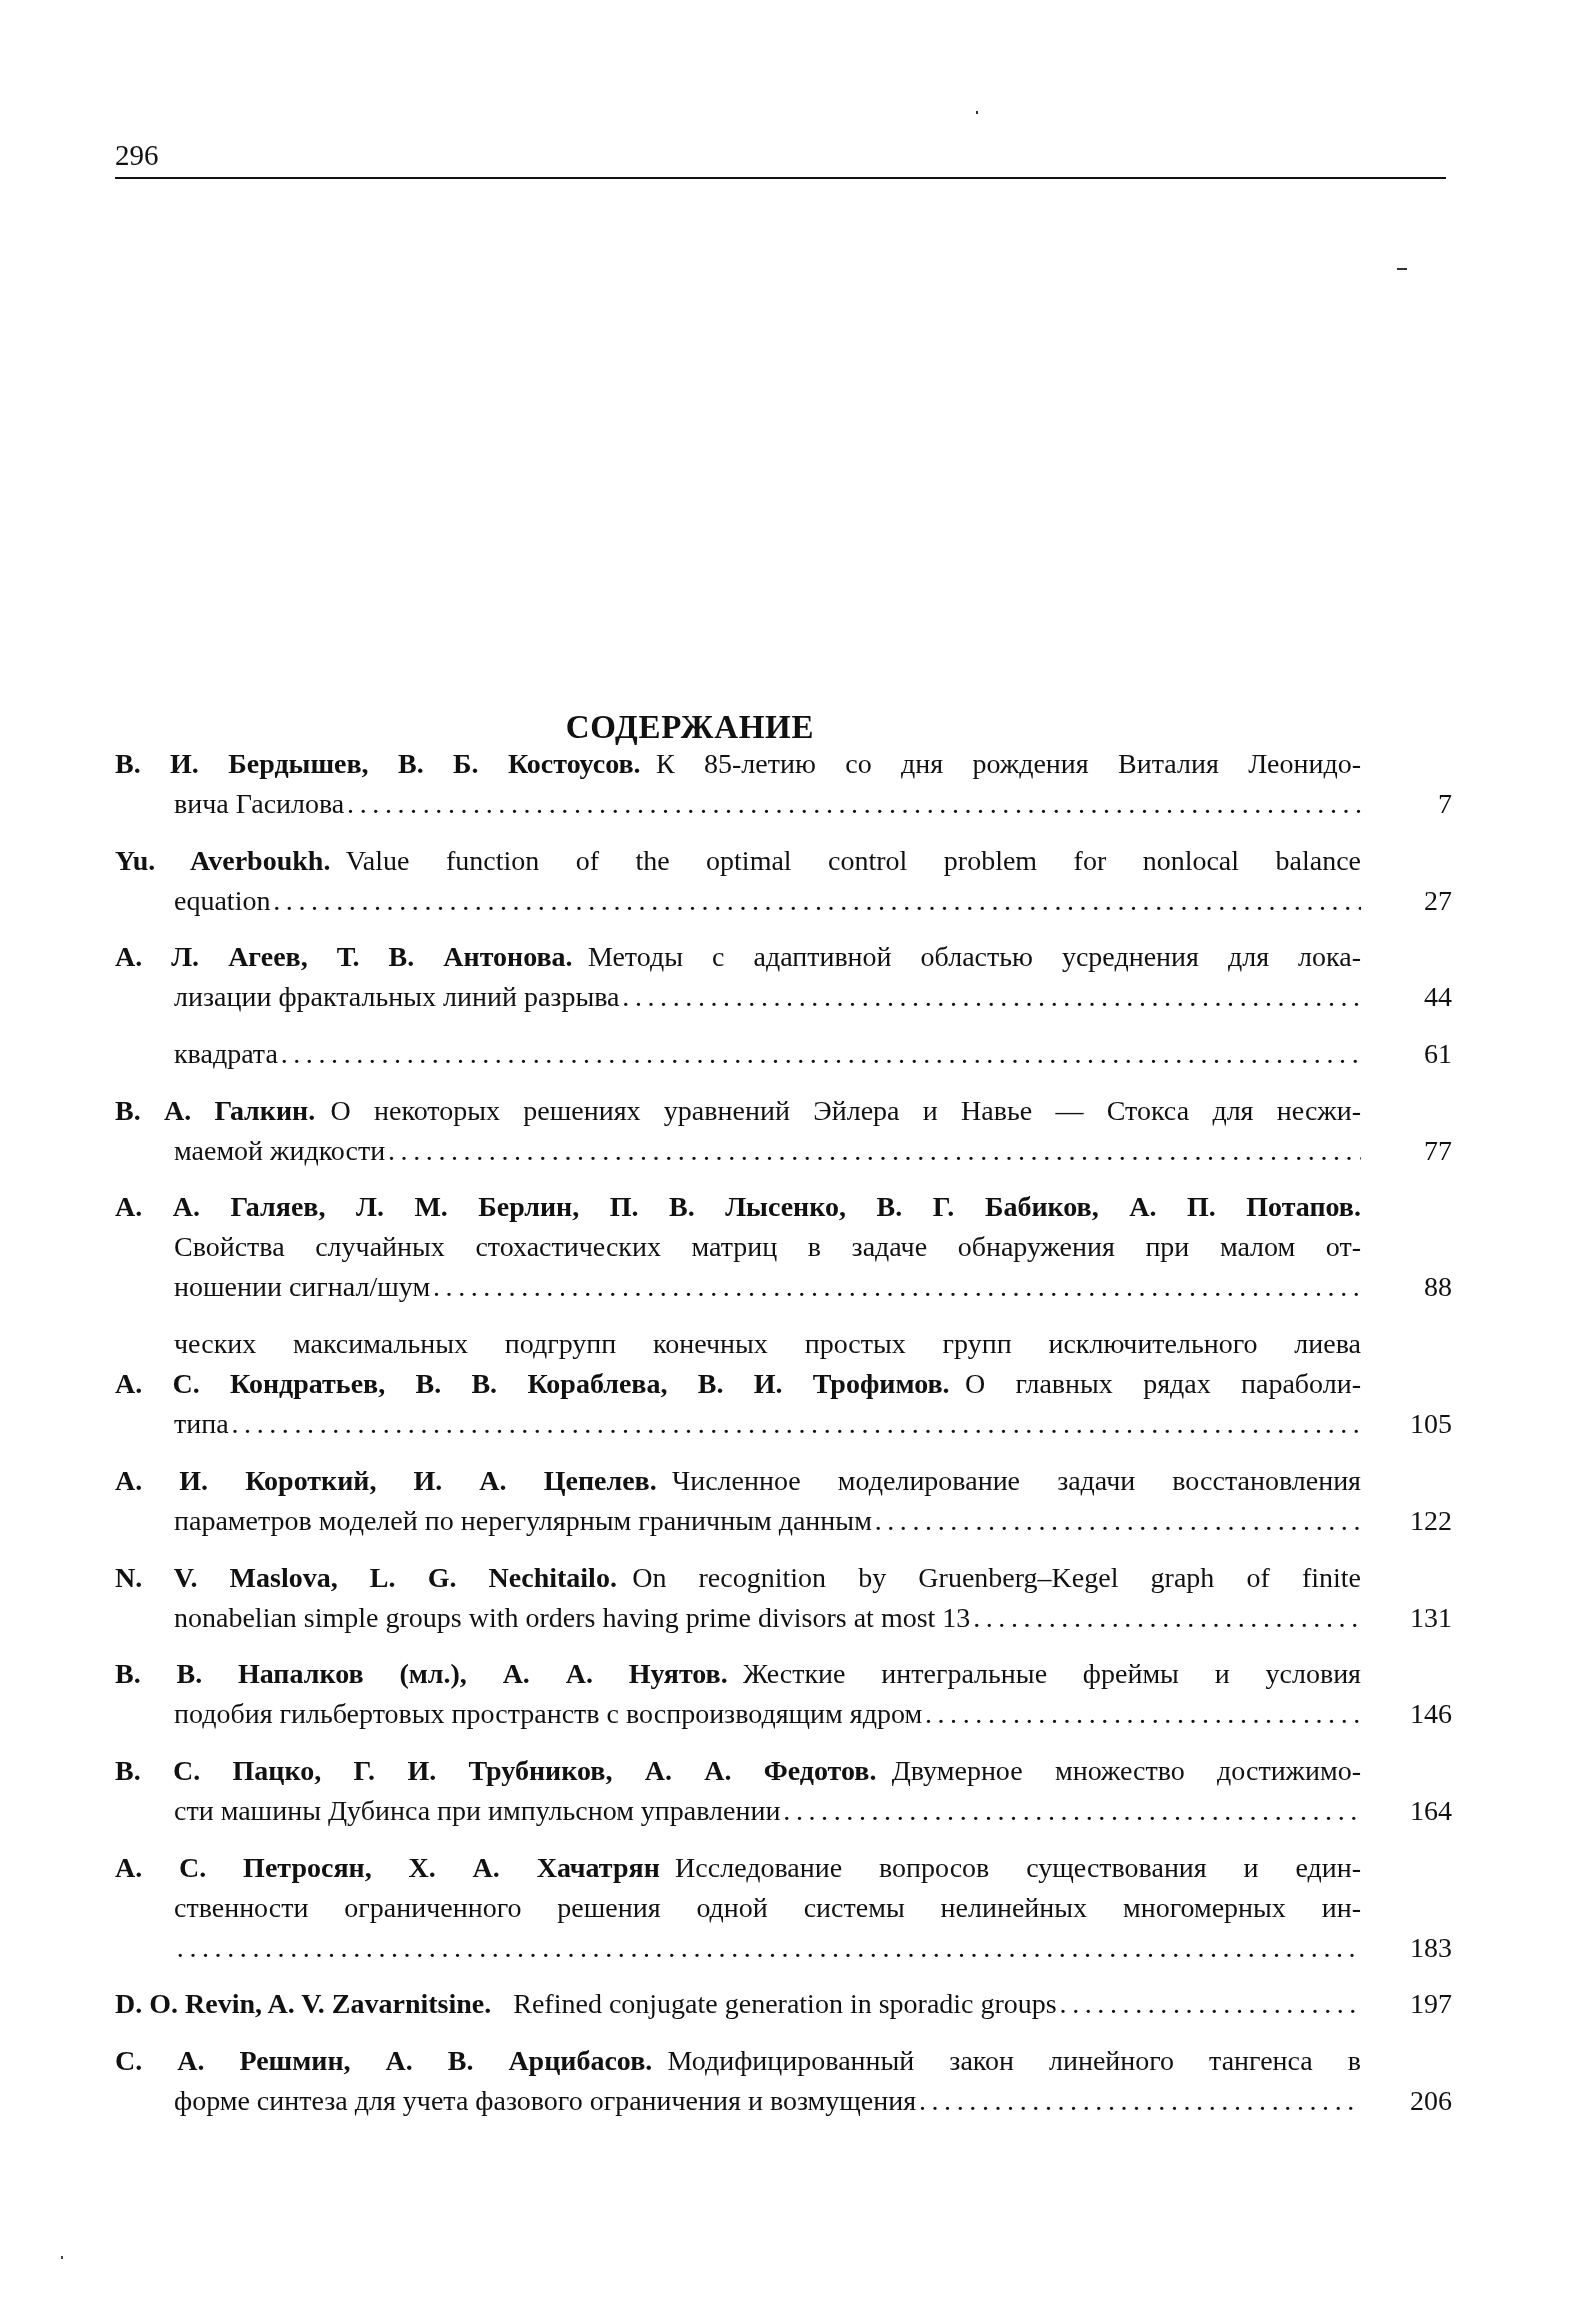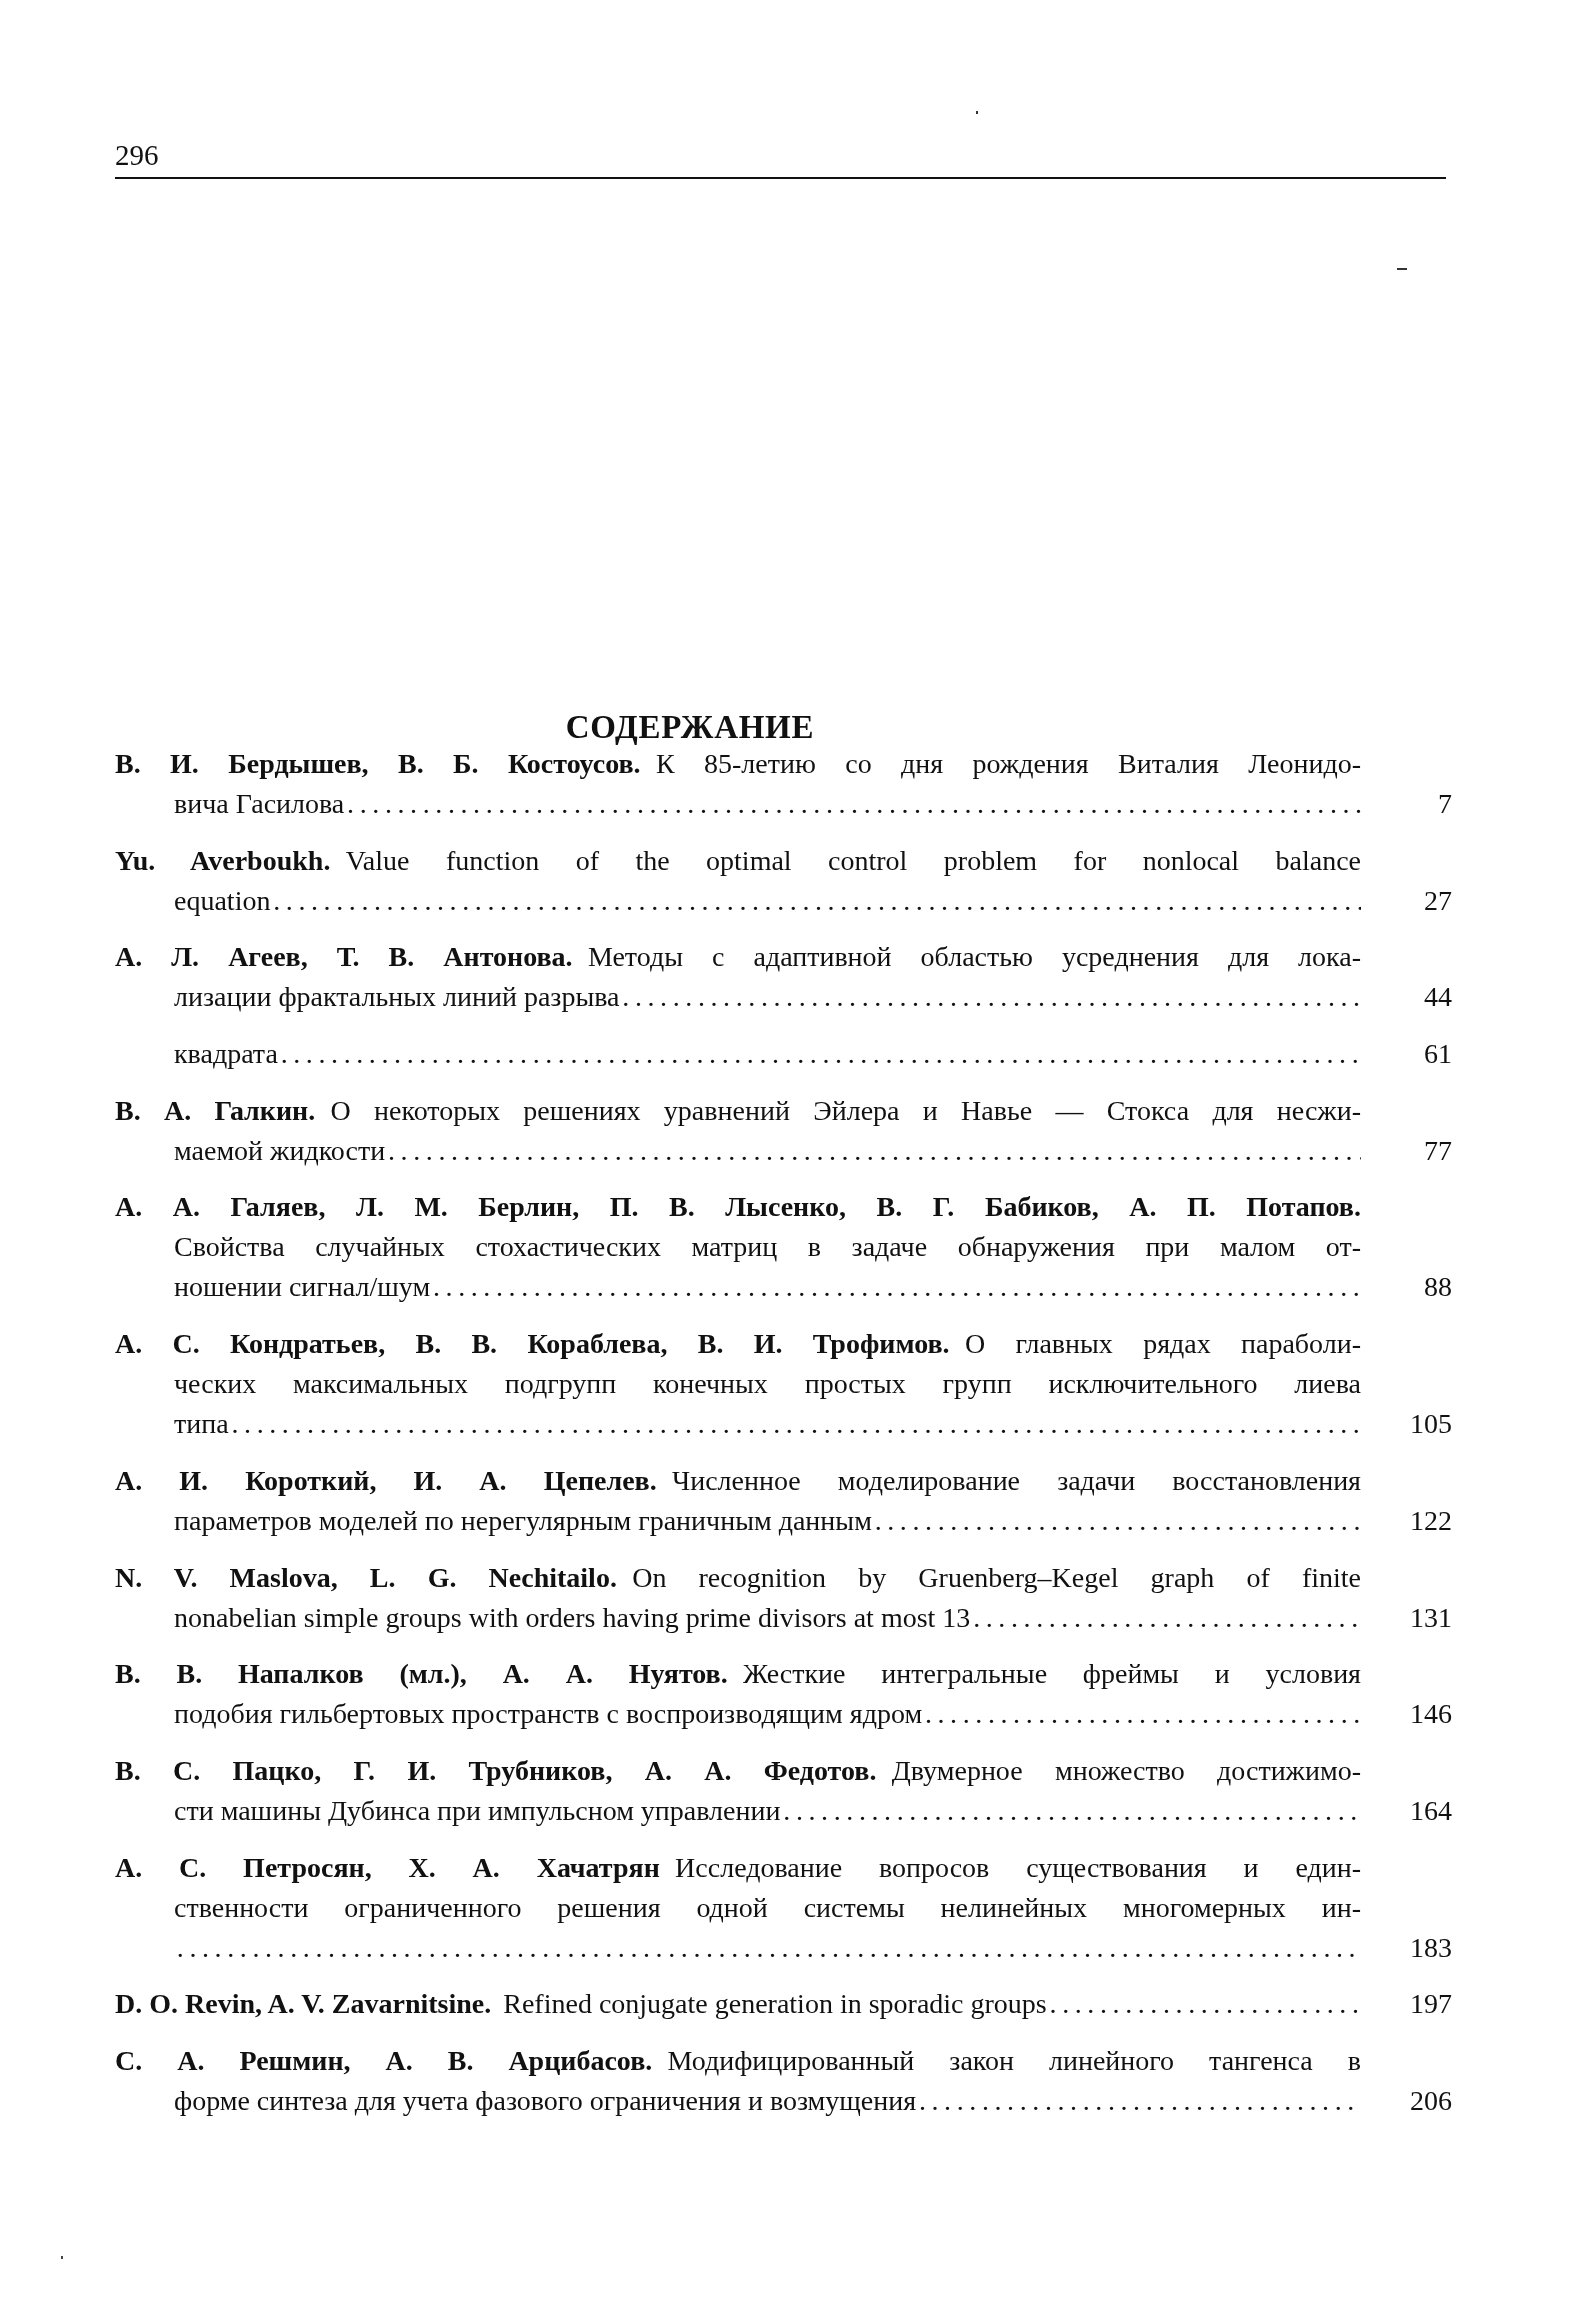--- a/index.html
+++ b/index.html
@@ -81,22 +81,22 @@
     <div class="entry">
       <div class="line first"><span class="authors">А. А. Галяев, Л. М. Берлин, П. В. Лысенко, В. Г. Бабиков, А. П. Потапов.</span></div>
       <div class="line cont" style="text-align: justify; text-align-last: justify;">Свойства случайных стохастических матриц в задаче обнаружения при малом от-</div>
       <div class="last-line">
         <span class="txt">ношении сигнал/шум</span>
         <span class="dots">............................................................................................................................................................................................................................................................................................................</span>
       </div>
       <span class="pnum">88</span>
     </div>
     <div class="entry">
+      <div class="line cont" style="text-align: justify; text-align-last: justify;">ческих максимальных подгрупп конечных простых групп исключительного лиева</div>
       <div class="line first"><span class="authors">А. С. Кондратьев, В. В. Кораблева, В. И. Трофимов.</span><span style="margin-left: 15.3px;">О главных рядах параболи-</span></div>
-      <div class="line cont" style="text-align: justify; text-align-last: justify;">ческих максимальных подгрупп конечных простых групп исключительного лиева</div>
       <div class="last-line">
         <span class="txt">типа</span>
         <span class="dots">............................................................................................................................................................................................................................................................................................................</span>
       </div>
       <span class="pnum">105</span>
     </div>
     <div class="entry">
       <div class="line first"><span class="authors">А. И. Короткий, И. А. Цепелев.</span><span style="margin-left: 15.3px;">Численное моделирование задачи восстановления</span></div>
       <div class="last-line">
         <span class="txt">параметров моделей по нерегулярным граничным данным</span>
@@ -132,21 +132,21 @@
       <div class="line first"><span class="authors">А. С. Петросян, Х. А. Хачатрян</span><span style="margin-left: 15.3px;">Исследование вопросов существования и един-</span></div>
       <div class="line cont" style="text-align: justify; text-align-last: justify;">ственности ограниченного решения одной системы нелинейных многомерных ин-</div>
       <div class="last-line">
         <span class="dots">............................................................................................................................................................................................................................................................................................................</span>
       </div>
       <span class="pnum">183</span>
     </div>
     <div class="entry">
       <div class="last-line" style="padding-left: 0px;">
         <span class="authors txt">D. O. Revin, A. V. Zavarnitsine.</span>
-        <span class="txt" style="margin-left: 12px;">Refined conjugate generation in sporadic groups</span>
+        <span class="txt" style="margin-left: 22px;">Refined conjugate generation in sporadic groups</span>
         <span class="dots">............................................................................................................................................................................................................................................................................................................</span>
       </div>
       <span class="pnum">197</span>
     </div>
     <div class="entry">
       <div class="line first"><span class="authors">С. А. Решмин, А. В. Арцибасов.</span><span style="margin-left: 15.3px;">Модифицированный закон линейного тангенса в</span></div>
       <div class="last-line">
         <span class="txt">форме синтеза для учета фазового ограничения и возмущения</span>
         <span class="dots">............................................................................................................................................................................................................................................................................................................</span>
       </div>

